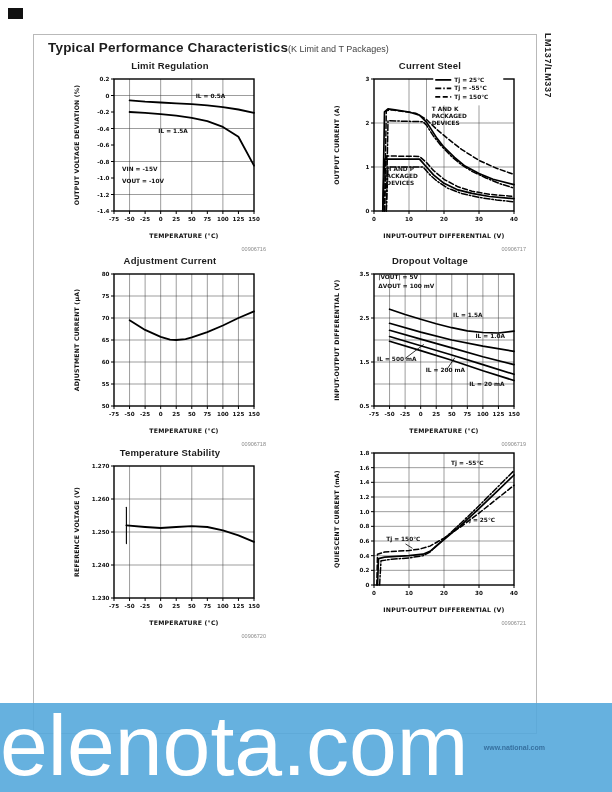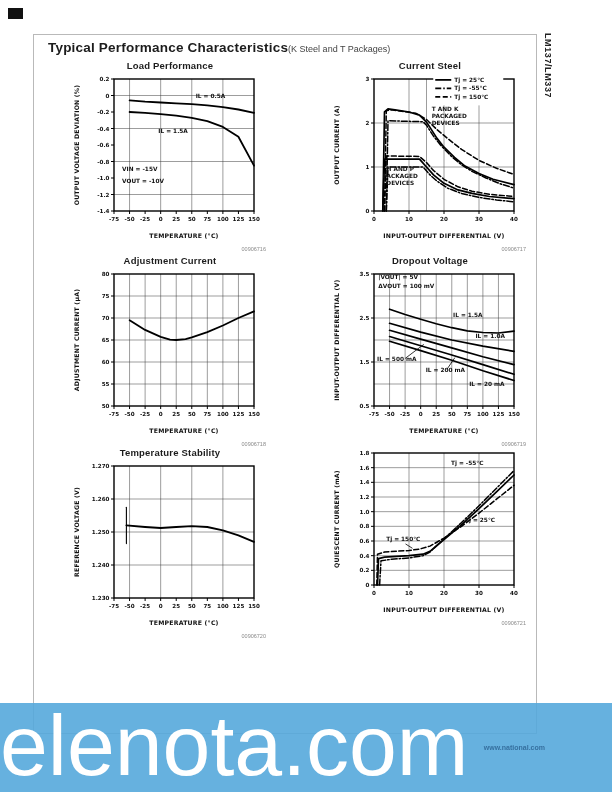--- a/index.html
+++ b/index.html
@@ -34,27 +34,27 @@
             color:#36709f;z-index:1;}
 </style>
 </head>
 <body>
 
 <div class="corner-mark"></div>
 <div class="page-border"></div>
 
 <div class="title-row">
   <span class="main-title">Typical Performance Characteristics</span>
-  <span class="subtitle">(K Steel and T Packages)</span>
+  <span class="subtitle">(K Limit and T Packages)</span>
 </div>
 
 <div class="side-label">LM137/LM337</div>
 
 <div class="chart" id="c0">
-  <div class="chart-title">Load Performance</div>
+  <div class="chart-title">Limit Regulation</div>
   <svg width="200" height="172" viewBox="0 0 200 172">
       <line x1="59.55555555555556" y1="6" x2="59.55555555555556" y2="138" stroke="#3a3a3a" stroke-width="0.5"></line>
       <line x1="90.66666666666666" y1="6" x2="90.66666666666666" y2="138" stroke="#3a3a3a" stroke-width="0.5"></line>
       <line x1="121.77777777777779" y1="6" x2="121.77777777777779" y2="138" stroke="#3a3a3a" stroke-width="0.5"></line>
       <line x1="152.88888888888889" y1="6" x2="152.88888888888889" y2="138" stroke="#3a3a3a" stroke-width="0.5"></line>
       <line x1="44" y1="22.500000000000004" x2="184" y2="22.500000000000004" stroke="#3a3a3a" stroke-width="0.5"></line>
       <line x1="44" y1="55.500000000000014" x2="184" y2="55.500000000000014" stroke="#3a3a3a" stroke-width="0.5"></line>
       <line x1="44" y1="88.5" x2="184" y2="88.5" stroke="#3a3a3a" stroke-width="0.5"></line>
       <line x1="44" y1="121.5" x2="184" y2="121.5" stroke="#3a3a3a" stroke-width="0.5"></line>
       <rect x="44" y="6" width="140" height="132" fill="none" stroke="#000" stroke-width="1.4"></rect>

